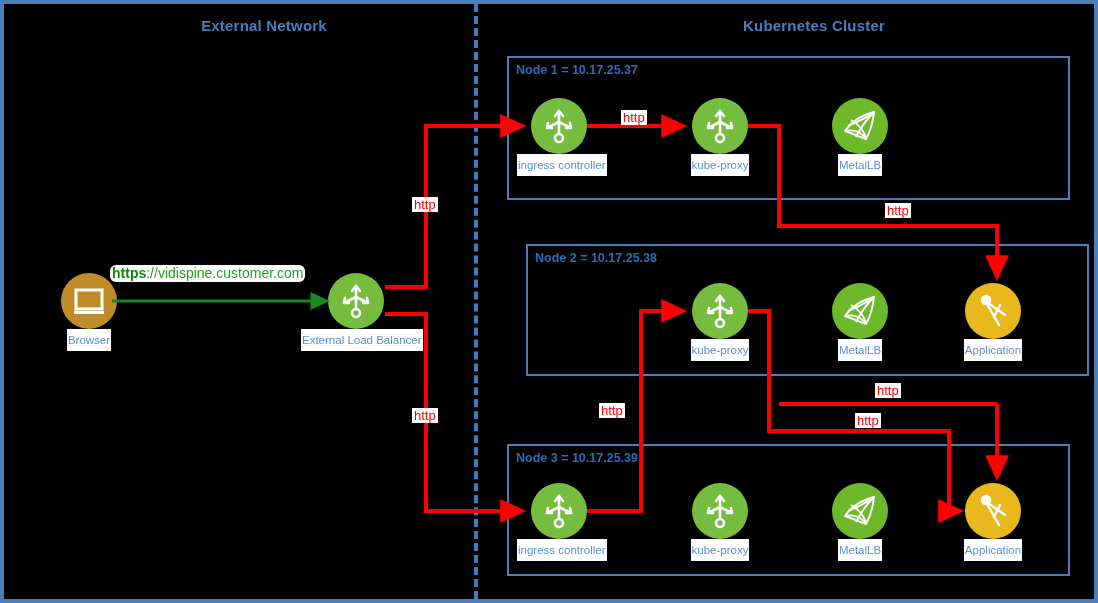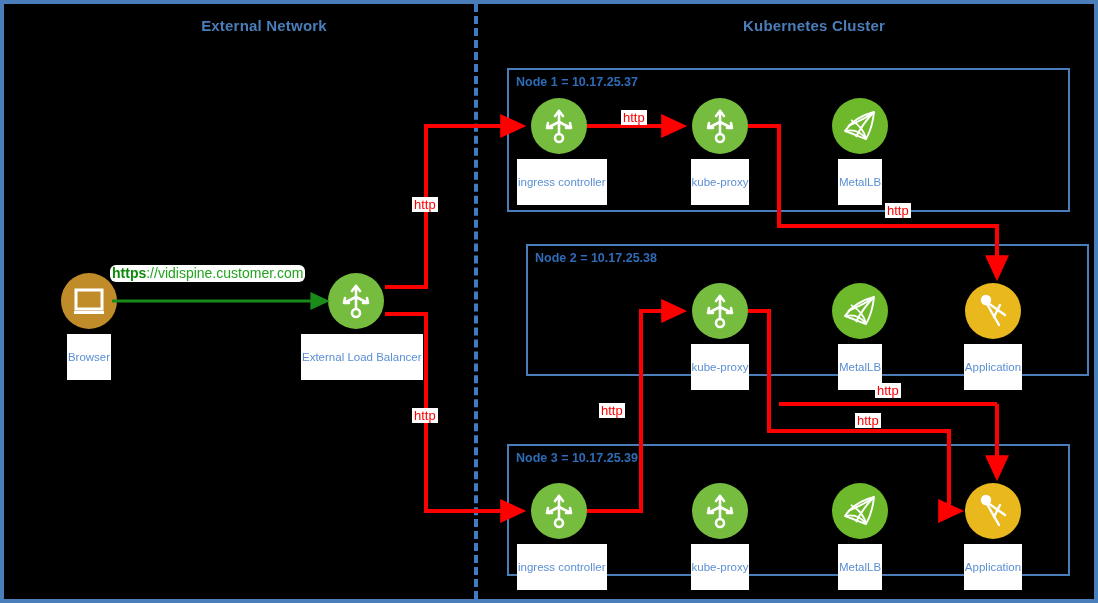--- a/index.html
+++ b/index.html
@@ -52,25 +52,24 @@
     display:block;
     position:relative;
   }
   .circ.green{background:#76bc3f;}
   .circ.green2{background:#6eb92b;}
   .circ.yellow{background:#e8b81c;}
   .circ.brown{background:#c08c2a;}
   .circ svg{position:absolute;left:0;top:0;}
   .item-label{
     display:inline-block;
-    margin-top:5px;
     font-size:11.5px;
     color:#5b8fd4;
     background:#ffffff;
-    padding:16px 1px;
+    padding:4px 1px;
     white-space:nowrap;
     line-height:14px;
   }
   .http-tag{
     position:absolute;
     background:#ffffff;
     color:#ff0000;
     font-weight:normal;
     font-size:13px;
     line-height:15px;
@@ -158,21 +157,21 @@
         </g>
       </svg>
     </span>
     <span class="item-label">External Load Balancer</span>
   </div>
 
   <div class="url-tag" style="left:106px;top:261px;">
     <b>https</b><span>://vidispine.customer.com</span>
   </div>
 
-  <div class="node-box" style="left:503px;top:64px;width:563px;height:144px;">
+  <div class="node-box" style="left:503px;top:52px;width:563px;height:144px;">
     <div class="node-label">Node 1 = 10.17.25.37</div>
   </div>
   <div class="node-item" style="left:513px;top:94px;">
     <span class="circ green">
       <svg width="56" height="56" viewBox="0 0 56 56">
         <g stroke="#fff" stroke-width="2.6" fill="none" stroke-linecap="round">
           <path d="M28,13 L28,36"></path>
             <path d="M28,13 L24,18 M28,13 L32,18"></path>
           <path d="M28,24 L16,30 M16,30 L17,25 M16,30 L21,30"></path>
           <path d="M28,24 L40,30 M40,30 L39,25 M40,30 L35,30"></path>

